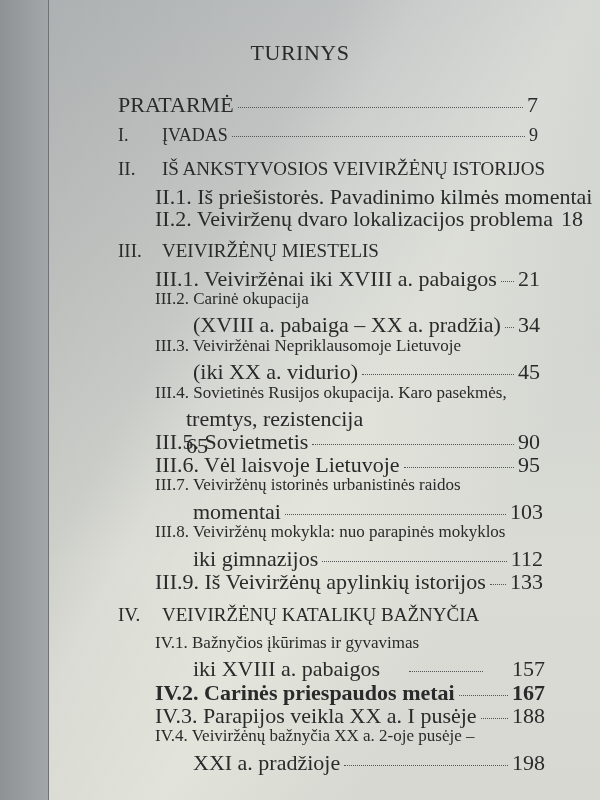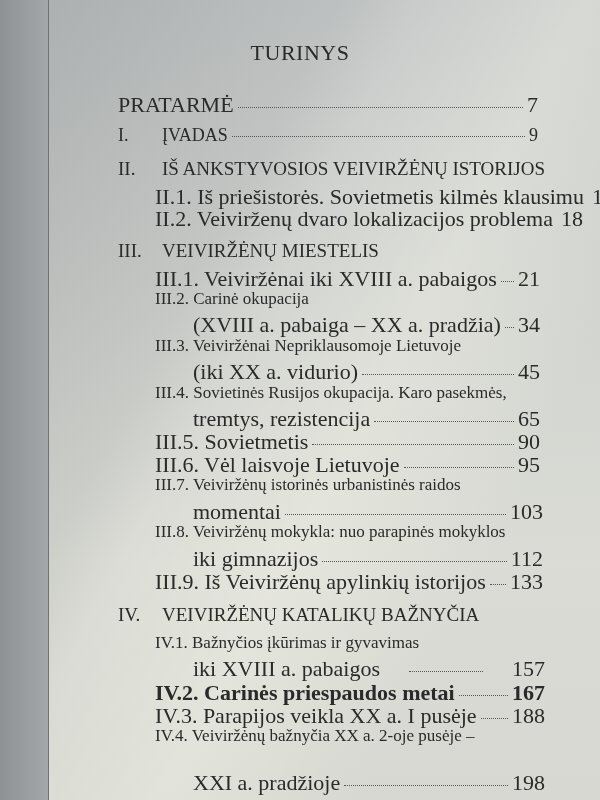--- a/index.html
+++ b/index.html
@@ -58,21 +58,21 @@
     <span class="txt" style="width:44px;display:inline-block;">I.</span>
       <span class="txt">ĮVADAS</span>
       <span class="dots"></span>
       <span class="pg">9</span>
   </div>
 
   <div class="chap" style="left:118px;top:158px;">
     <span class="num">II.</span><span>IŠ ANKSTYVOSIOS VEIVIRŽĖNŲ ISTORIJOS</span>
   </div>
   <div class="row" style="left:155px;width:385px;top:184px;">
-    <span class="txt">II.1. Iš priešistorės. Sovietmetis kilmės klausimu</span>
+    <span class="txt">II.1. Iš priešistorės. Pavadinimo kilmės momentai</span>
       <span class="dots"></span>
       <span class="pg">13</span>
   </div>
   <div class="row" style="left:155px;width:385px;top:206px;">
     <span class="txt">II.2. Veivirženų dvaro lokalizacijos problema</span>
       <span class="dots"></span>
       <span class="pg">18</span>
   </div>
 
   <div class="chap" style="left:118px;top:240px;">
@@ -89,21 +89,21 @@
       <span class="dots"></span>
       <span class="pg">34</span>
   </div>
   <div class="plain" style="left:155px;top:336px;">III.3. Veiviržėnai Nepriklausomoje Lietuvoje</div>
   <div class="row" style="left:193px;width:347px;top:359px;">
     <span class="txt">(iki XX a. vidurio)</span>
       <span class="dots"></span>
       <span class="pg">45</span>
   </div>
   <div class="plain" style="left:155px;top:383px;">III.4. Sovietinės Rusijos okupacija. Karo pasekmės,</div>
-  <div class="row" style="left:193px;width:347px;top:406px;">
+  <div class="row" style="left:182px;width:347px;top:406px;flex-direction:column;">
     <span class="txt">tremtys, rezistencija</span>
       <span class="dots"></span>
       <span class="pg">65</span>
   </div>
   <div class="row" style="left:155px;width:385px;top:429px;">
     <span class="txt">III.5. Sovietmetis</span>
       <span class="dots"></span>
       <span class="pg">90</span>
   </div>
   <div class="row" style="left:155px;width:385px;top:452px;">
@@ -142,18 +142,18 @@
     <span class="txt">IV.2. Carinės priespaudos metai</span>
       <span class="dots"></span>
       <span class="pg">167</span>
   </div>
   <div class="row" style="left:155px;width:390px;top:703px;">
     <span class="txt">IV.3. Parapijos veikla XX a. I pusėje</span>
       <span class="dots"></span>
       <span class="pg">188</span>
   </div>
   <div class="plain" style="left:155px;top:726px;">IV.4. Veiviržėnų bažnyčia XX a. 2-oje pusėje –</div>
-  <div class="row" style="left:193px;width:352px;top:750px;margin-top:20px;">
+  <div class="row" style="left:193px;width:352px;top:750px;">
     <span class="txt">XXI a. pradžioje</span>
       <span class="dots"></span>
       <span class="pg">198</span>
   </div>
 </div>
 
 </body></html>

